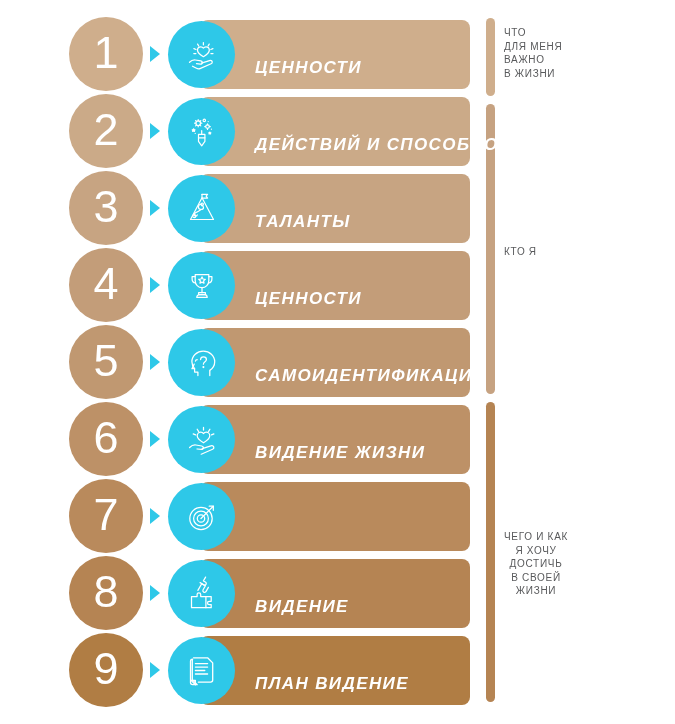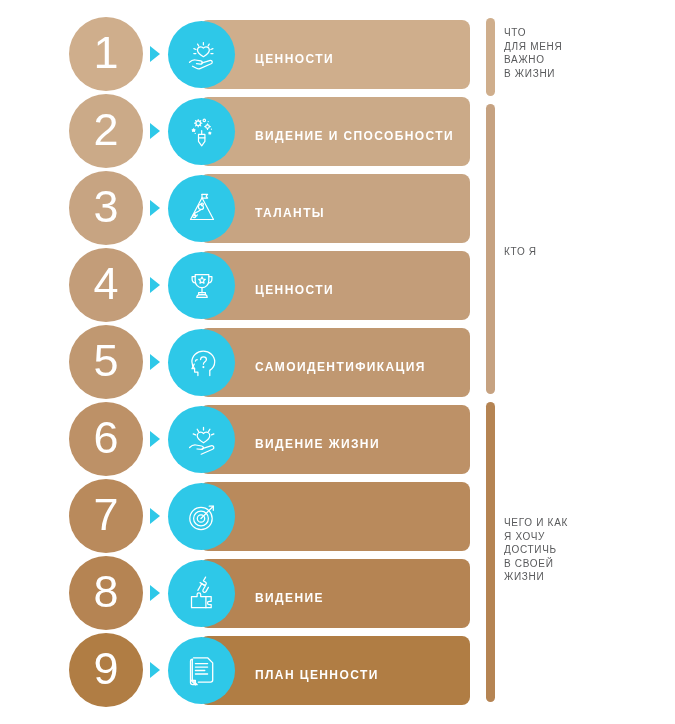--- a/index.html
+++ b/index.html
@@ -47,28 +47,29 @@
   .icon-circle{
     position:absolute;left:168px;top:5px;
     width:67px;height:67px;border-radius:50%;
     background:#2ec8e8;
     display:flex;align-items:center;justify-content:center;
     z-index:3;
   }
   .icon-circle svg{display:block;}
 
   .row-label{
-    position:absolute;left:255px;top:4px;height:77px;
+    position:absolute;left:255px;top:13px;height:77px;
     display:flex;align-items:center;
     color:#ffffff;
-    font-size:12px;
+    font-size:17px;
     font-weight:bold;
     letter-spacing:1.4px;
     white-space:nowrap;
     z-index:4;
+    font-style:italic;
   }
 
   
   .rail{position:absolute;left:486px;width:9px;border-radius:5px;}
   .group-label{
     position:absolute;left:504px;
     color:#58595b;
     font-size:10px;
     letter-spacing:0.7px;
     line-height:13.5px;
@@ -109,21 +110,21 @@
       <circle cx="16.2" cy="11.2" r="2.3"></circle>
       <path d="M16.2 7.6v1.3M16.2 13.5v1.3M12.6 11.2h1.3M18.5 11.2h1.3M13.6 8.6l.9.9M17.9 12.9l.9.9M18.8 8.6l-.9.9M14.5 12.9l-.9.9"></path>
       <circle cx="25.5" cy="14.6" r="1.8"></circle>
       <path d="M25.5 11.8v.9M25.5 16.5v.9M22.7 14.6h.9M27.4 14.6h.9"></path>
       <circle cx="22.3" cy="8.4" r="1.2"></circle>
       <path d="M11.6 16.8l.5.8.9.2-.7.7.2.9-.9-.5-.9.5.2-.9-.7-.7.9-.2z"></path>
       <path d="M27.8 20.1l.4.6.7.1-.5.5.1.7-.7-.4-.7.4.1-.7-.5-.5.7-.1z"></path>
       <path d="M13.2 21.4h.02M26.2 9.6h.02M29.4 17.2h.02"></path>
     </svg>
       </div>
-      <div class="row-label">ВИДЕНИЕ И СПОСОБНОСТИ</div>
+      <div class="row-label">ДЕЙСТВИЙ И СПОСОБНОСТИ</div>
     </div>
     <div class="row" style="top: 170px;">
       <div class="bar" style="background: rgb(199, 164, 130);"></div>
       <div class="num-circle" style="background: rgb(199, 164, 130);">
         <span>3</span>
       </div>
       <div class="arrow"></div>
       <div class="icon-circle">
     <svg width="42" height="42" viewBox="0 0 42 42" fill="none" stroke="#ffffff" stroke-width="1.2" stroke-linecap="round" stroke-linejoin="round">
       <path d="M21 9.8L32.5 31.5H9.5z"></path>
@@ -228,28 +229,28 @@
       </div>
       <div class="arrow"></div>
       <div class="icon-circle">
     <svg width="40" height="40" viewBox="0 0 40 40" fill="none" stroke="#ffffff" stroke-width="1.3" stroke-linecap="round" stroke-linejoin="round">
       <path d="M11.5 6.8h14.1l5.1 5.1v17.2c0 1.2-1 2.1-2.1 2.1H16.4"></path>
       <path d="M11.5 6.8v20.6l4.9 4.9h-4.6c-1.2 0-2.1-1-2.1-2.1V8.9c0-1.2.9-2.1 2.1-2.1z" transform="translate(-1.2 1.4)"></path>
       <path d="M9 29.3l4.4 4.4v-4.4z" fill="none"></path>
       <path d="M13.4 12.6h12.2M13.4 16.1h12.2M13.4 19.5h9.4M13.4 23h12.2"></path>
     </svg>
       </div>
-      <div class="row-label">ПЛАН ЦЕННОСТИ</div>
+      <div class="row-label">ПЛАН ВИДЕНИЕ</div>
     </div>
     <div class="rail" style="top: 18px; height: 78px; background: rgb(207, 174, 140);"></div>
     <div class="group-label" style="top: 26px;">ЧТО
 ДЛЯ МЕНЯ
 ВАЖНО
 В ЖИЗНИ</div>
     <div class="rail" style="top: 104px; height: 290px; background: rgb(198, 162, 129);"></div>
     <div class="group-label" style="top: 245px;">КТО Я</div>
     <div class="rail" style="top: 402px; height: 300px; background: rgb(181, 132, 83);"></div>
-    <div class="group-label" style="top: 516px;">ЧЕГО И КАК
+    <div class="group-label" style="top: 530px; text-align: center;">ЧЕГО И КАК
 Я ХОЧУ
 ДОСТИЧЬ
 В СВОЕЙ
 ЖИЗНИ</div>
   </div>
 
 </body></html>

